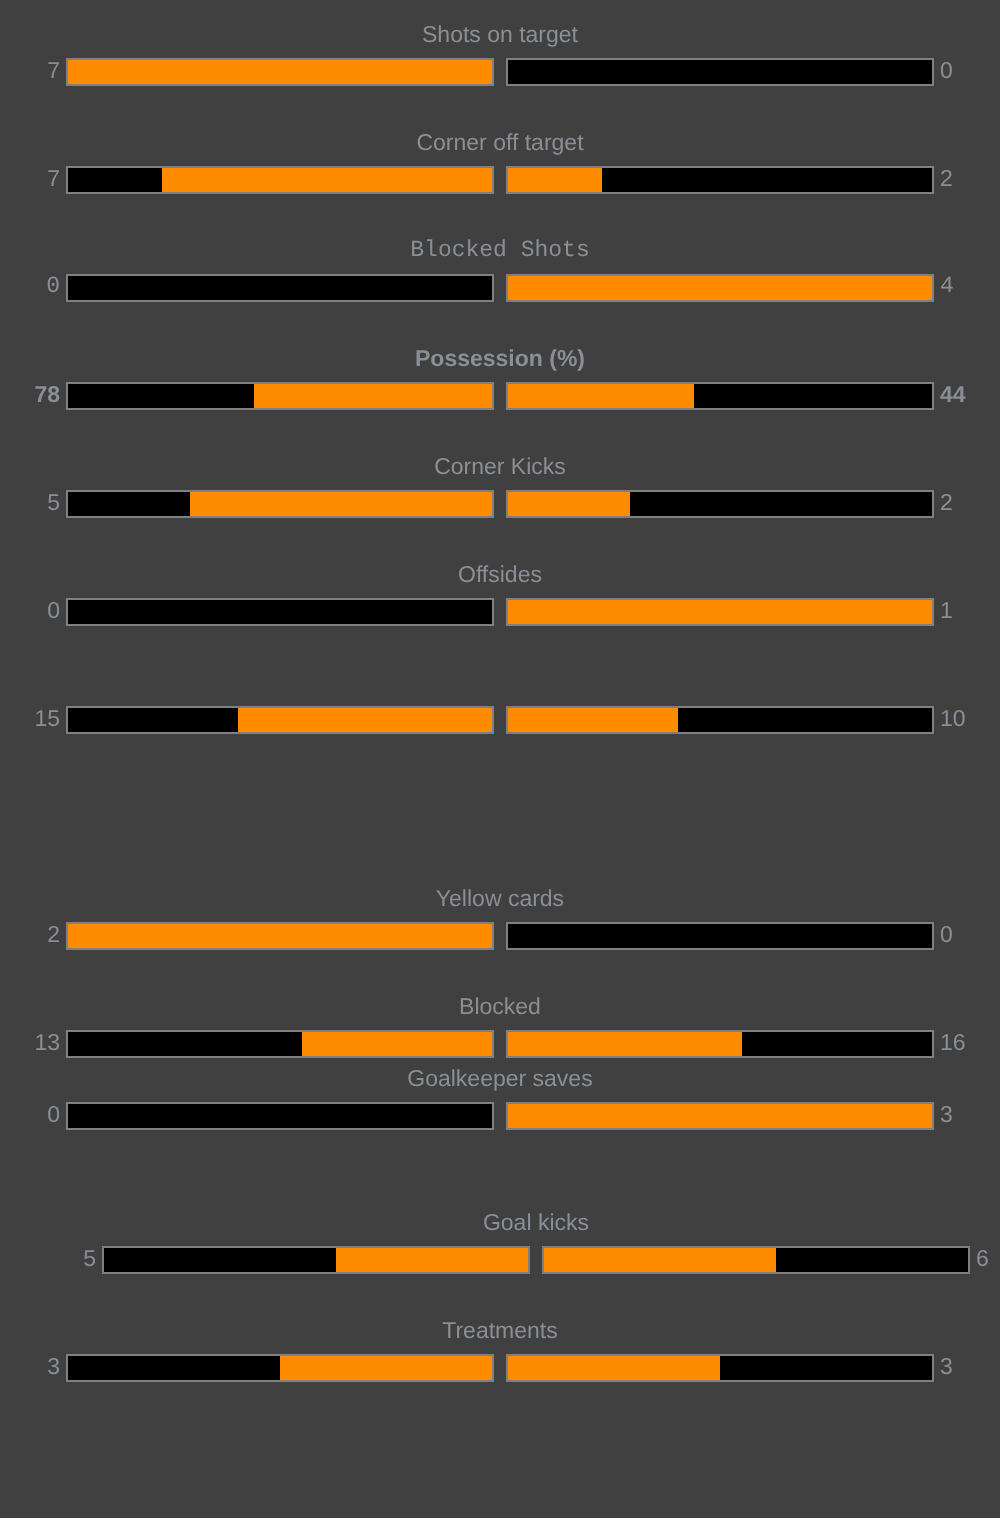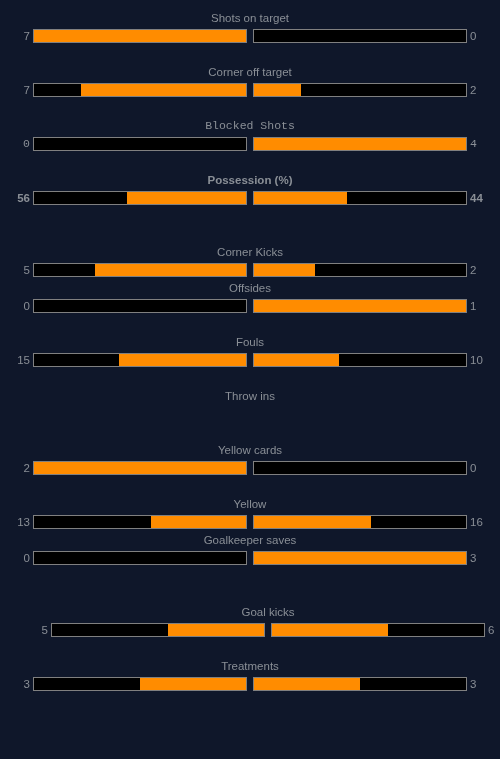--- a/index.html
+++ b/index.html
@@ -15,21 +15,21 @@
     overflow: hidden;
     font-family: "Liberation Sans", sans-serif;
     -webkit-font-smoothing: antialiased;
   }
   #stats-panel {
     position: absolute;
     left: 0;
     top: 0;
     width: 500px;
     height: 759px;
-    background: #0f172a;
+    background: #404040;
   }
   .stat-row {
     position: absolute;
     left: 0;
     width: 500px;
     height: 44px;
   }
   .stat-title {
     position: absolute;
     left: 0;
@@ -132,31 +132,31 @@
         </div>
         <div class="bar-track right">
           <div class="bar-fill" style="width:100%"></div>
         </div>
         <div class="value-right">4</div>
       </div>
     </div>
     <div class="stat-row" style="top: 172px; font-weight: bold;">
       <div class="stat-title">Possession (%)</div>
       <div class="bar-line">
-        <div class="value-left">56</div>
+        <div class="value-left">78</div>
         <div class="bar-track left">
           <div class="bar-fill" style="width:56%"></div>
         </div>
         <div class="bar-track right">
           <div class="bar-fill" style="width:44%"></div>
         </div>
         <div class="value-right">44</div>
       </div>
     </div>
-    <div class="stat-row" style="top: 226px; margin-top: 18px;">
+    <div class="stat-row" style="top: 226px;">
       <div class="stat-title">Corner Kicks</div>
       <div class="bar-line">
         <div class="value-left">5</div>
         <div class="bar-track left">
           <div class="bar-fill" style="width:71.4%"></div>
         </div>
         <div class="bar-track right">
           <div class="bar-fill" style="width:28.6%"></div>
         </div>
         <div class="value-right">2</div>
@@ -169,50 +169,48 @@
         <div class="bar-track left">
           <div class="bar-fill" style="width:0%"></div>
         </div>
         <div class="bar-track right">
           <div class="bar-fill" style="width:100%"></div>
         </div>
         <div class="value-right">1</div>
       </div>
     </div>
     <div class="stat-row" style="top: 334px;">
-      <div class="stat-title">Fouls</div>
       <div class="bar-line">
         <div class="value-left">15</div>
         <div class="bar-track left">
           <div class="bar-fill" style="width:60%"></div>
         </div>
         <div class="bar-track right">
           <div class="bar-fill" style="width:40%"></div>
         </div>
         <div class="value-right">10</div>
       </div>
     </div>
     <div class="stat-row" style="top: 388px;">
-      <div class="stat-title">Throw ins</div>
     </div>
     <div class="stat-row" style="top: 442px;">
       <div class="stat-title">Yellow cards</div>
       <div class="bar-line">
         <div class="value-left">2</div>
         <div class="bar-track left">
           <div class="bar-fill" style="width:100%"></div>
         </div>
         <div class="bar-track right">
           <div class="bar-fill" style="width:0%"></div>
         </div>
         <div class="value-right">0</div>
       </div>
     </div>
     <div class="stat-row" style="top: 496px;">
-      <div class="stat-title">Yellow</div>
+      <div class="stat-title">Blocked</div>
       <div class="bar-line">
         <div class="value-left">13</div>
         <div class="bar-track left">
           <div class="bar-fill" style="width:44.8%"></div>
         </div>
         <div class="bar-track right">
           <div class="bar-fill" style="width:55.2%"></div>
         </div>
         <div class="value-right">16</div>
       </div>

